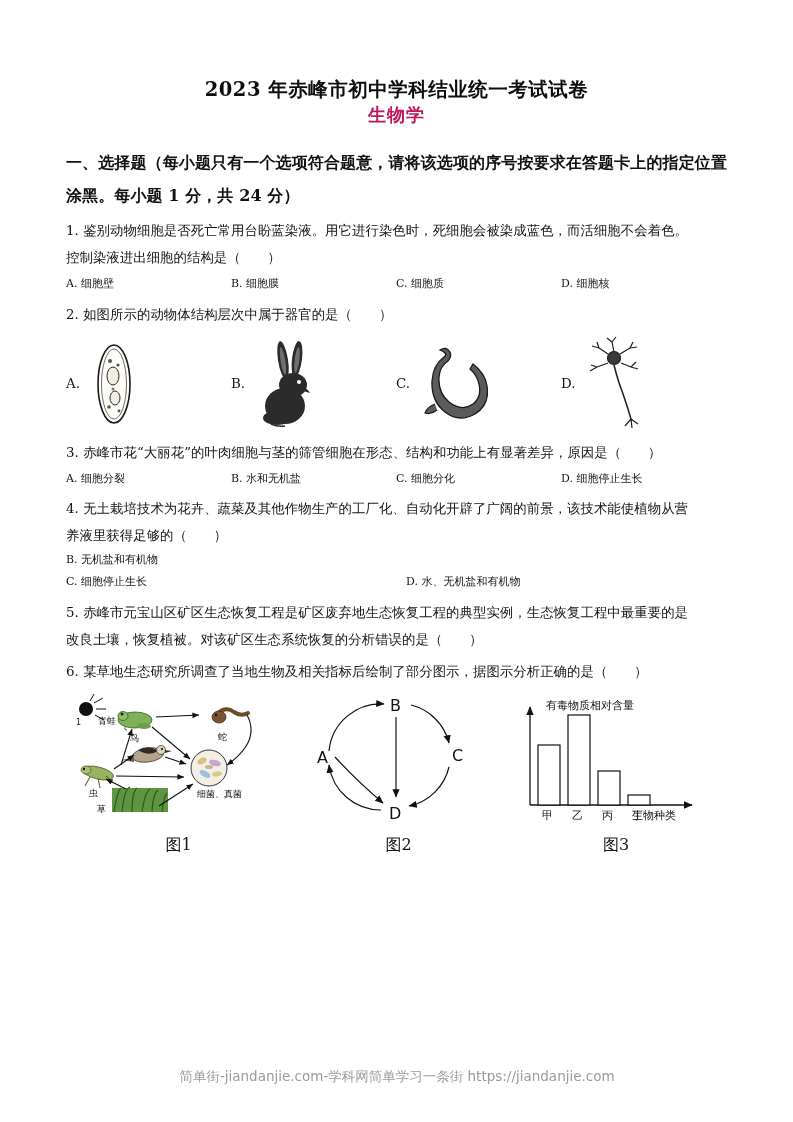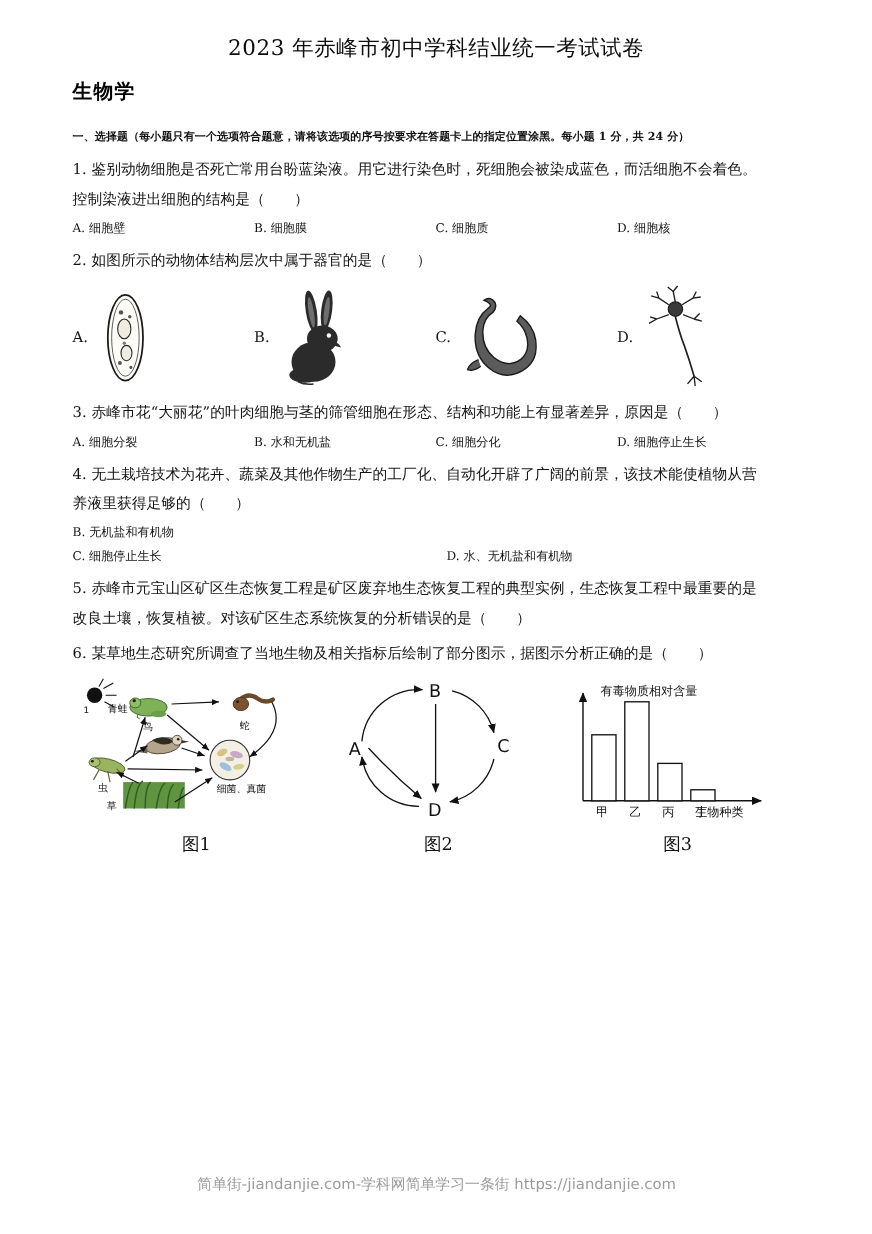--- a/index.html
+++ b/index.html
@@ -18,35 +18,35 @@
   .page {
     position: relative;
     width: 793px;
     height: 1122px;
     box-sizing: border-box;
     padding: 0 66px;
   }
   .title-main {
     text-align: center;
     font-size: 19.5px;
-    font-weight: normal;
+    font-weight: bold;
     letter-spacing: 0.5px;
-    padding-top: 30px;
+    padding-top: 76px;
     line-height: 1.4;
     color: #0d0d0d;
   }
   .title-sub {
+    text-align: center;
     font-size: 18px;
     font-weight: bold;
-    margin-top: 14px;
     letter-spacing: 1px;
-    color: #000000;
+    color: #be185d;
   }
   .section-head {
-    font-size: 10px;
+    font-size: 16px;
     font-weight: bold;
     line-height: 2.03;
     margin-top: 20px;
     text-align: justify;
     letter-spacing: 0.1px;
     color: #111;
   }
   .q-stem {
     font-size: 13.4px;
     line-height: 2.02;

